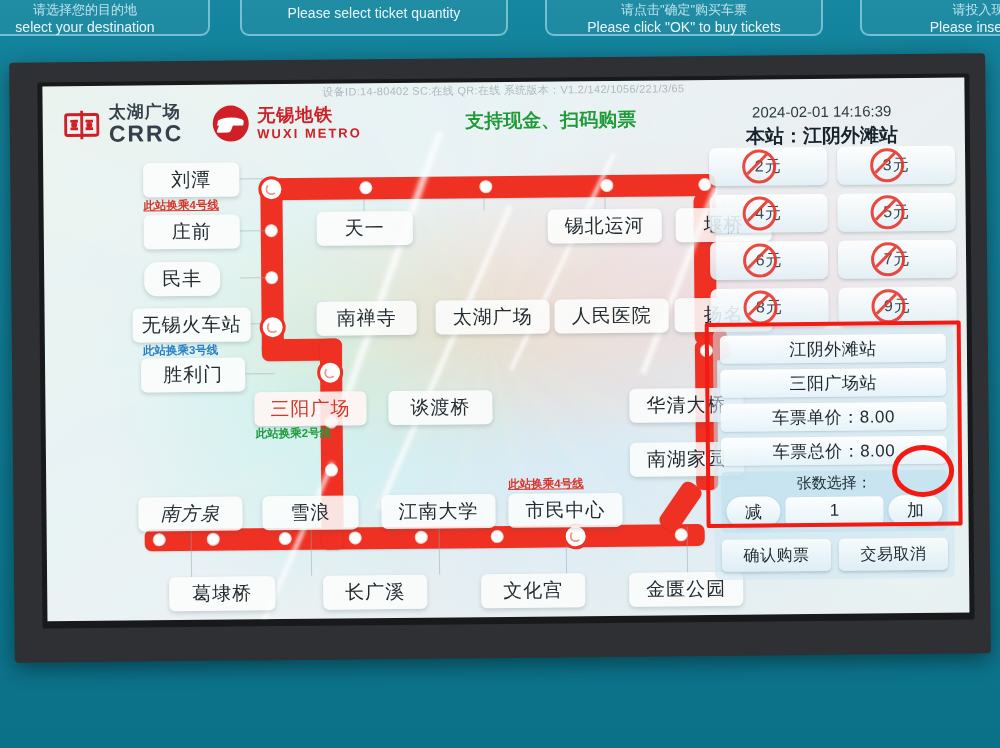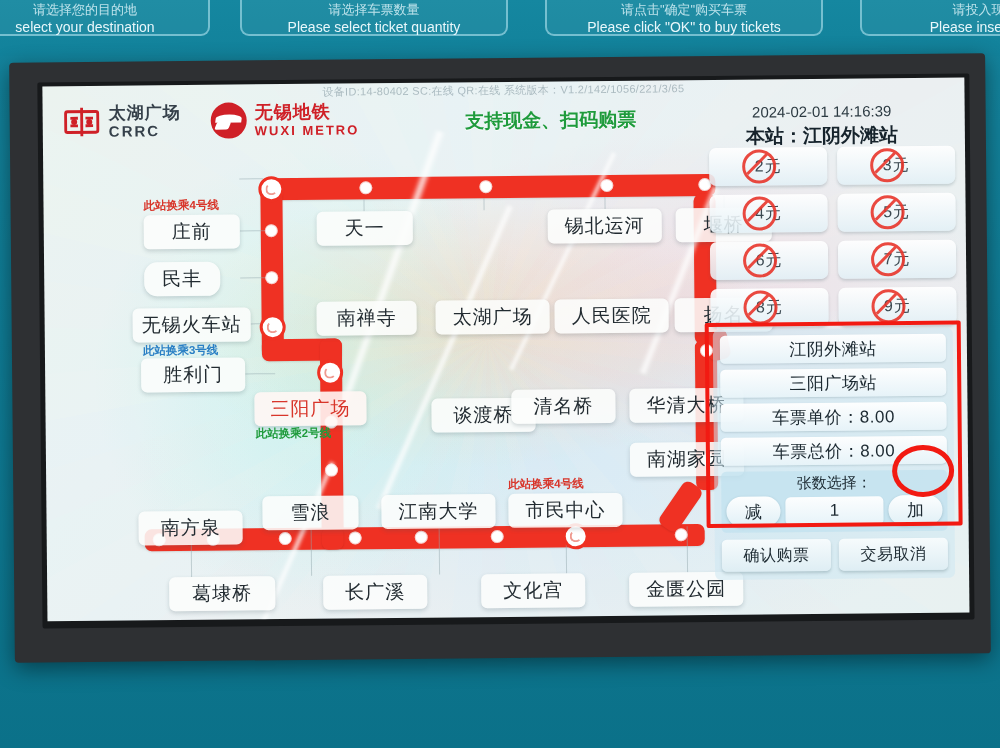--- a/index.html
+++ b/index.html
@@ -68,21 +68,21 @@
   #devbar{position:absolute;left:0;top:0;width:100%;height:16px;
     font-size:11px;color:rgba(95,120,130,.45);
     display:flex;justify-content:center;align-items:center;letter-spacing:.3px;
     white-space:nowrap;}
   #logos{position:absolute;left:20px;top:18px;display:flex;align-items:center;gap:30px;}
   .logo-blk{display:flex;align-items:center;gap:8px;}
   .crrc-mark{width:38px;height:34px;position:relative;}
   .crrc-mark svg{display:block;}
   .crrc-txt{display:flex;flex-direction:column;line-height:1;}
   .crrc-cn{font-size:17px;font-weight:bold;color:#35404a;letter-spacing:1px;}
-  .crrc-en{font-size:15px;font-weight:bold;color:#35404a;letter-spacing:2px;margin-top:2px;}
+  .crrc-en{font-size:23px;font-weight:bold;color:#35404a;letter-spacing:2px;margin-top:2px;}
   .wx-mark{width:36px;height:36px;border-radius:50%;background:#cf2027;position:relative;overflow:hidden;}
   .wx-mark::before{content:"";position:absolute;left:5px;top:12px;width:26px;height:8px;
     background:#fff;border-radius:50% 50% 0 0;transform:skewX(-8deg);}
   .wx-mark::after{content:"";position:absolute;left:5px;top:19px;width:14px;height:8px;
     background:#fff;transform:skewX(-22deg);border-radius:2px;}
   .wx-txt{display:flex;flex-direction:column;line-height:1;}
   .wx-cn{font-size:18px;font-weight:bold;color:#cf2027;letter-spacing:1px;}
   .wx-en{font-size:13px;font-weight:bold;color:#cf2027;letter-spacing:2px;margin-top:3px;}
 
   #promo{position:absolute;left:388px;top:26px;width:240px;text-align:center;
@@ -106,21 +106,21 @@
     border-right-color:transparent;}
   .conn{position:absolute;background:rgba(150,170,175,.5);}
 
   .stn{position:absolute;background:rgba(252,253,252,.88);
     border-radius:6px;box-shadow:0 2px 4px rgba(60,80,90,.22);
     display:flex;align-items:center;justify-content:center;
     font-size:19px;color:#222b31;font-weight:500;letter-spacing:1px;
     box-sizing:border-box;padding:0 6px;white-space:nowrap;}
   .stn.hl{color:#d8352a;background:rgba(255,246,244,.9);}
   .note{position:absolute;font-size:11.5px;font-weight:bold;white-space:nowrap;}
-  .note.red{color:#d8352a;}
+  .note.red{color:#d8352a;text-decoration:underline;}
   .note.green{color:#1f9b3c;}
   .note.blue{color:#2a7fc4;}
 
   
   #right-pane{position:absolute;right:4px;top:68px;width:258px;bottom:6px;}
   #fare-grid{position:absolute;left:6px;top:0;width:246px;
     display:grid;grid-template-columns:1fr 1fr;gap:9px 10px;}
   .fare-btn{height:38px;border-radius:7px;
     background:linear-gradient(180deg,rgba(255,255,255,.92),rgba(226,240,246,.88));
     box-shadow:0 2px 3px rgba(60,90,100,.22);
@@ -173,21 +173,20 @@
 <body>
 
 <div id="wall">
 
   <div id="top-strip">
     <div class="instr-card" id="ic0">
       <span class="instr-cn">请选择您的目的地</span>
       <span class="instr-en">select your destination</span>
     </div>
     <div class="instr-card" id="ic1">
-      <span class="instr-cn">请选择车票数量</span>
       <span class="instr-en">Please select ticket quantity</span>
     </div>
     <div class="instr-card" id="ic2">
       <span class="instr-cn">请点击"确定"购买车票</span>
       <span class="instr-en">Please click "OK" to buy tickets</span>
     </div>
     <div class="instr-card" id="ic3">
       <span class="instr-cn">请投入现金</span>
       <span class="instr-en">Please insert coin</span>
     </div>
@@ -287,37 +286,37 @@
         <div class="xfer" style="left:262px;top:206px;"></div>
         <div class="xfer" style="left:506px;top:372px;"></div>
 
         <div class="glare" id="g1"></div>
         <div class="glare" id="g2"></div>
         <div class="glare" id="g3"></div>
         <div class="glare" id="g4"></div>
         <div class="glare" id="g5"></div>
 
         <div id="station-layer">
+            <div class="stn" style="left: 90px; top: 8px; width: 96px; height: 34px;">刘潭</div>
             <div class="stn" style="left: 90px; top: 60px; width: 96px; height: 34px;">庄前</div>
             <div class="stn" style="left: 90px; top: 107px; width: 76px; height: 34px; border-radius: 13px;">民丰</div>
             <div class="stn" style="left: 78px; top: 153px; width: 118px; height: 34px;">无锡火车站</div>
             <div class="stn" style="left: 86px; top: 203px; width: 104px; height: 34px;">胜利门</div>
             <div class="stn" style="left: 263px; top: 58px; width: 96px; height: 34px;">天一</div>
             <div class="stn" style="left: 494px; top: 58px; width: 114px; height: 34px;">锡北运河</div>
             <div class="stn" style="left: 622px; top: 58px; width: 96px; height: 34px;">堰桥</div>
             <div class="stn" style="left: 262px; top: 148px; width: 100px; height: 34px;">南禅寺</div>
             <div class="stn" style="left: 381px; top: 148px; width: 114px; height: 34px;">太湖广场</div>
             <div class="stn" style="left: 500px; top: 148px; width: 114px; height: 34px;">人民医院</div>
             <div class="stn" style="left: 620px; top: 148px; width: 98px; height: 34px;">扬名</div>
             <div class="stn hl" style="left: 199px; top: 238px; width: 112px; height: 34px;">三阳广场</div>
-            <div class="stn" style="left: 333px; top: 246px; width: 104px; height: 34px; margin-left: 43px;">谈渡桥</div>
-            <div class="stn" style="left: 456px; top: 238px; width: 104px; height: 34px;">清名桥</div>
+            <div class="stn" style="left: 333px; top: 238px; width: 104px; height: 34px;">谈渡桥</div>
             <div class="stn" style="left: 574px; top: 238px; width: 114px; height: 34px;">华清大桥</div>
             <div class="stn" style="left: 574px; top: 292px; width: 114px; height: 34px;">南湖家园</div>
-            <div class="stn" style="left: 82px; top: 356px; width: 104px; height: 34px;">南方泉</div>
+            <div class="stn" style="left: 82px; top: 342px; width: 104px; height: 34px; font-style: italic;">南方泉</div>
             <div class="stn" style="left: 206px; top: 342px; width: 96px; height: 34px;">雪浪</div>
             <div class="stn" style="left: 325px; top: 342px; width: 114px; height: 34px;">江南大学</div>
             <div class="stn" style="left: 452px; top: 342px; width: 114px; height: 34px;">市民中心</div>
             <div class="stn" style="left: 112px; top: 422px; width: 106px; height: 34px;">葛埭桥</div>
             <div class="stn" style="left: 424px; top: 422px; width: 104px; height: 34px;">文化宫</div>
             <div class="stn" style="left: 266px; top: 422px; width: 104px; height: 34px;">长广溪</div>
             <div class="stn" style="left: 572px; top: 422px; width: 114px; height: 34px;">金匮公园</div>
           </div>
         <div id="note-layer">
             <div class="note red" style="left: 90px; top: 43px;">此站换乘4号线</div>

